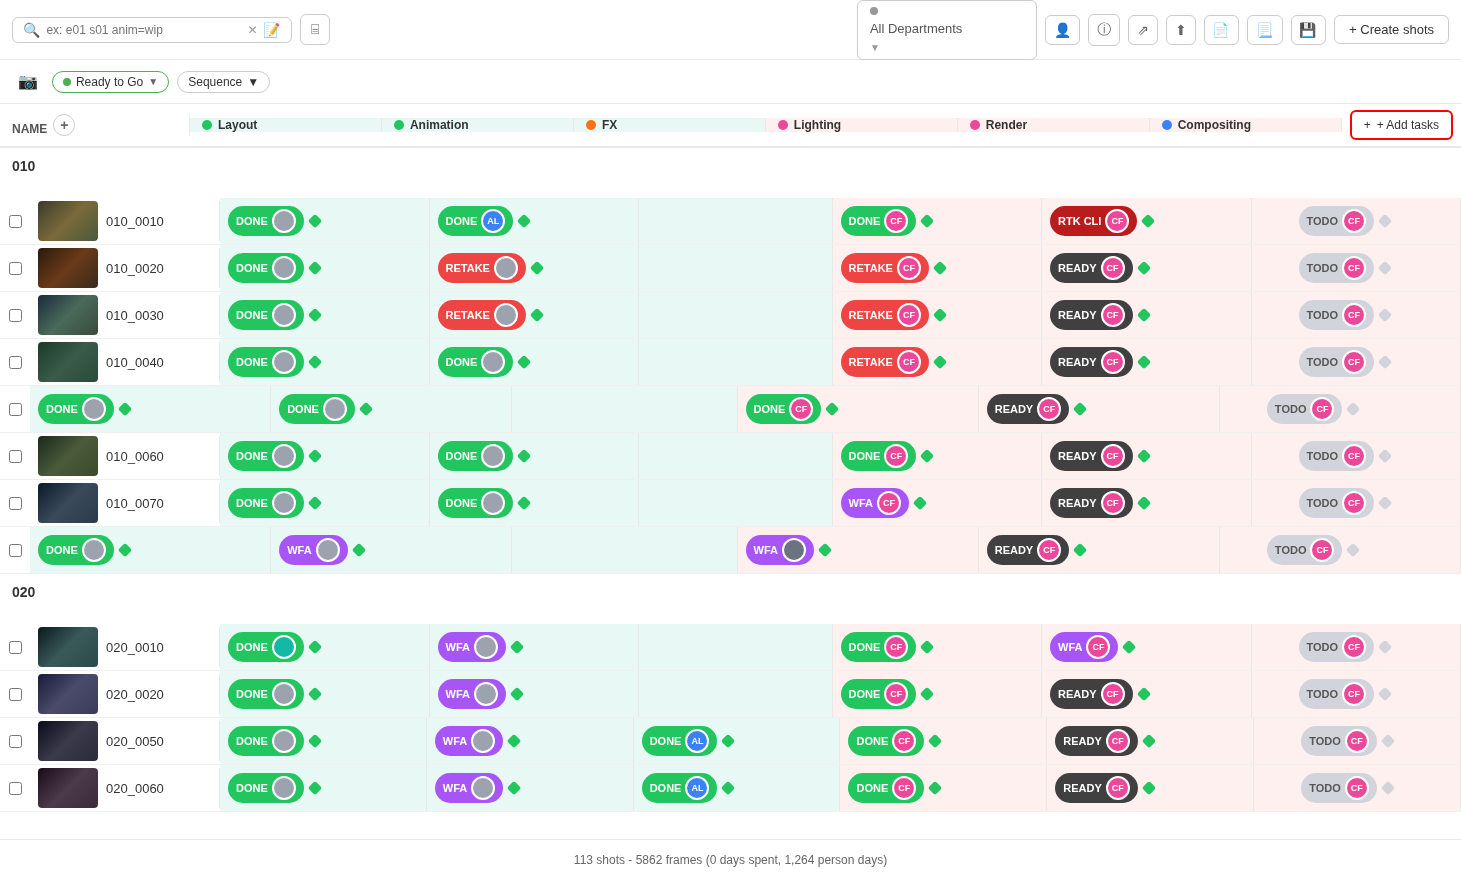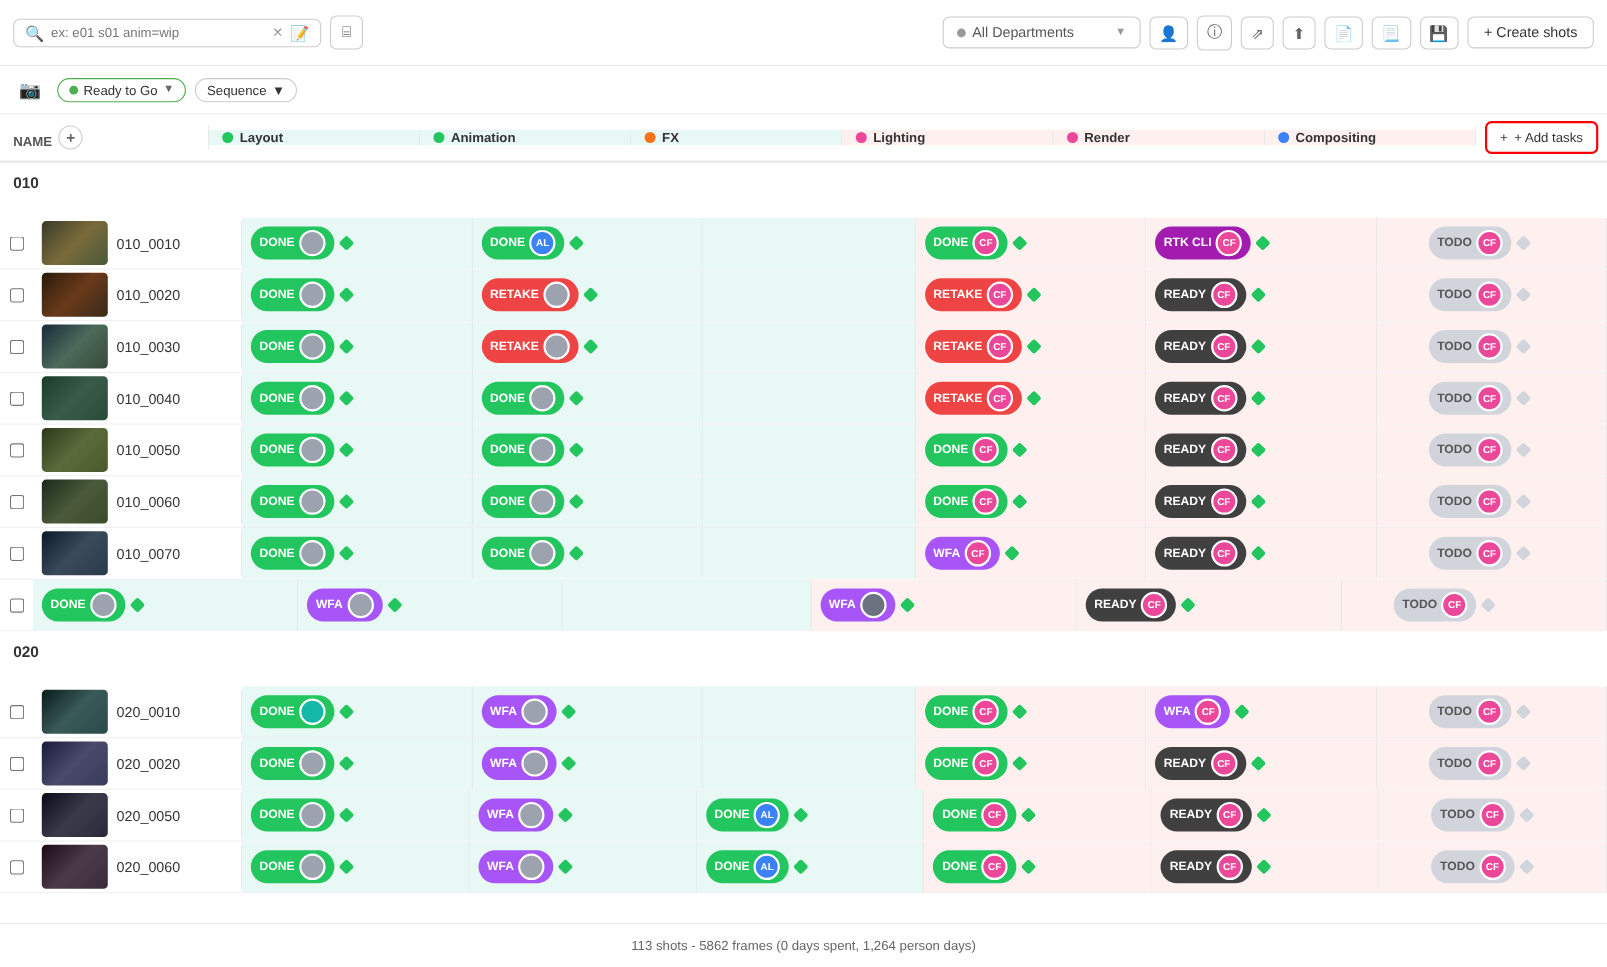--- a/index.html
+++ b/index.html
@@ -24,24 +24,25 @@
     }
     .search-clear { color: #999; cursor: pointer; font-size: 12px; }
     .search-history { color: #999; cursor: pointer; font-size: 14px; }
     .filter-btn {
       border: 1px solid #ccc; border-radius: 6px;
       padding: 6px 10px; cursor: pointer; background: #fff;
       font-size: 14px; color: #666;
     }
     .spacer { flex: 1; }
     .dept-selector {
-      display: flex; align-items: center; gap: 6px;
+      display: flex; align-items: flex-start; gap: 6px;
       border: 1px solid #ccc; border-radius: 6px;
       padding: 6px 12px; cursor: pointer; background: #fff;
       min-width: 180px;
+      flex-direction: column;
     }
     .dept-dot { width: 8px; height: 8px; border-radius: 50%; background: #999; }
     .dept-label { font-size: 13px; color: #555; flex: 1; }
     .chevron { font-size: 10px; color: #999; }
     .icon-btn {
       border: 1px solid #ccc; border-radius: 6px;
       padding: 6px 8px; cursor: pointer; background: #fff;
       font-size: 14px; color: #666; display: flex; align-items: center;
     }
     .create-shots-btn {
@@ -146,21 +147,21 @@
     }
     .status-badge {
       display: flex; align-items: center; gap: 4px;
       border-radius: 20px; padding: 3px 8px;
       font-size: 11px; font-weight: 700; color: #fff;
       white-space: nowrap;
     }
     .badge-done { background: #22c55e; }
     .badge-retake { background: #ef4444; }
     .badge-wfa { background: #a855f7; }
-    .badge-rtk-cli { background: #a21caf; align-items: center; }
+    .badge-rtk-cli { background: #b91c1c; align-items: center; }
     .badge-ready { background: #404040; }
     .badge-todo { background: #d1d5db; color: #555; margin-left: 39px; }
     .avatar-circle {
       width: 24px; height: 24px; border-radius: 50%;
       background: #888; border: 2px solid #fff;
       display: flex; align-items: center; justify-content: center;
       font-size: 9px; color: #fff; font-weight: 700; overflow: hidden;
       flex-shrink: 0;
     }
     .green-diamond {
@@ -488,24 +489,20 @@
         <span>TODO</span>
         <div class="avatar-circle" style="background:#ec4899">CF</div>
       </div>
       <div class="gray-diamond"></div>
     </div>
     </div>
     <div class="table-row">
       <div class="row-check">
         <input type="checkbox" style="">
       </div>
-      <div class="row-name-cell">
-        <div class="row-thumb thumb-010-0050"></div>
-        <span class="row-shot-name">010_0050</span>
-      </div>
 
     <div class="task-cell fx-light">
       <div class="status-badge badge-done">
         <span>DONE</span>
         <div class="avatar-circle" style="background:#9ca3af"></div>
       </div>
       <div class="green-diamond"></div>
     </div>
 
     <div class="task-cell fx-light">

